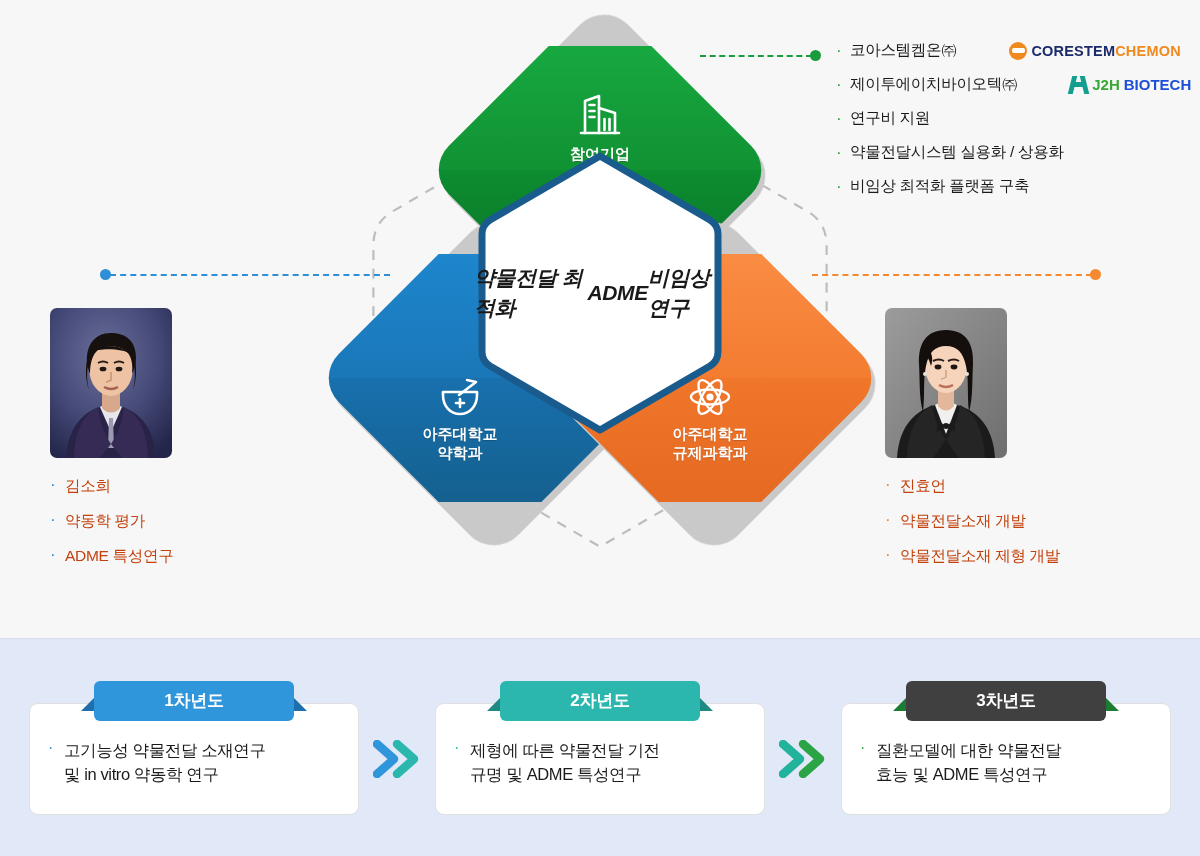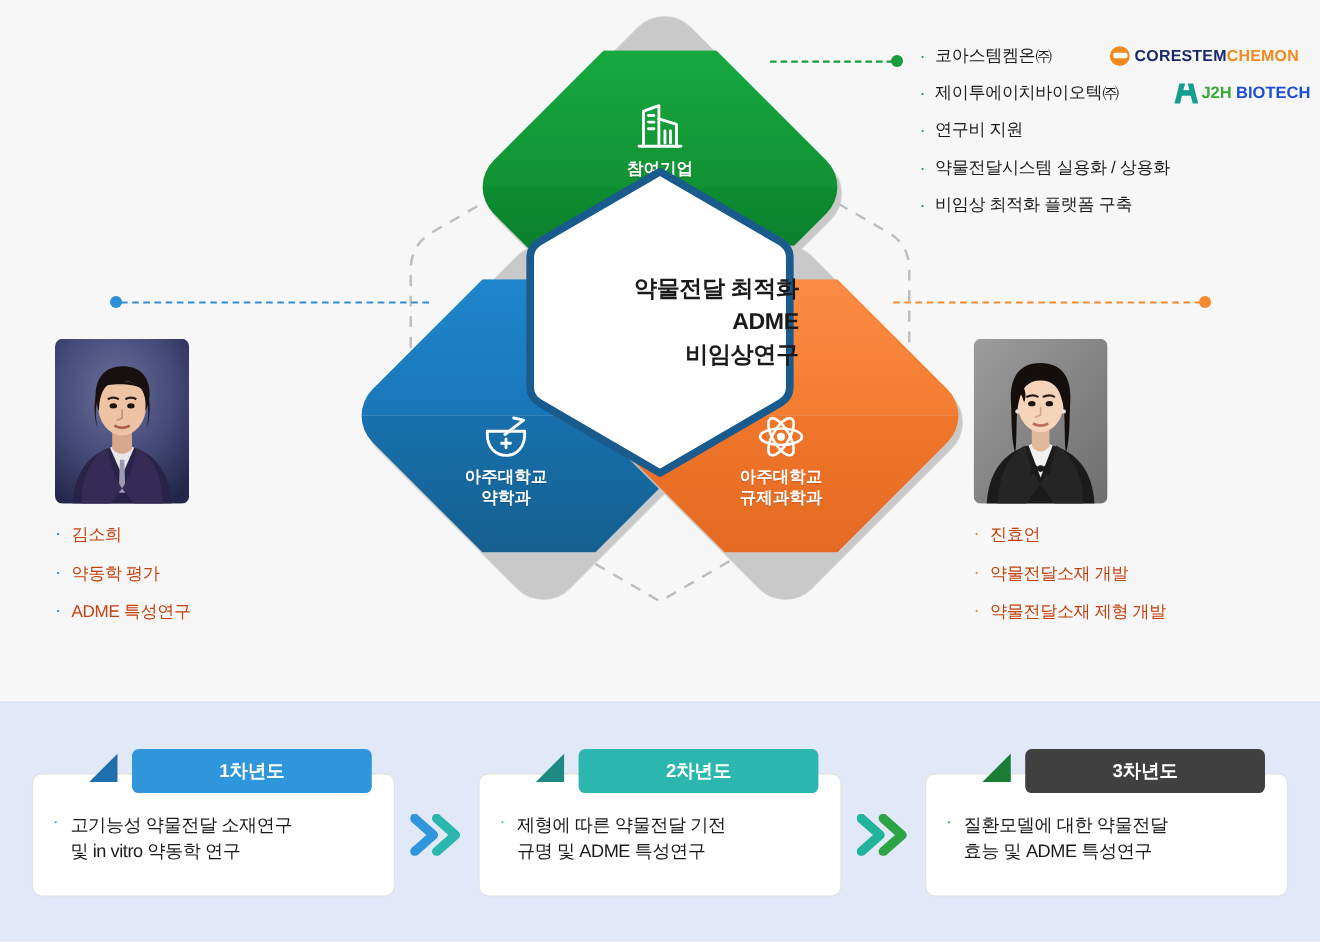--- a/index.html
+++ b/index.html
@@ -68,23 +68,24 @@
   #dia-blue   { left: 8px;   top: 214px; }
   #dia-orange { left: 228px; top: 214px; }
 
   
   #center-hex {
     position: absolute; left: 116px; top: 108px;
     width: 252px; height: 290px;
   }
   #center-hex-text {
     position: absolute; left: 0; top: 0; width: 252px; height: 290px;
-    display: flex; flex-direction: column; align-items: flex-end; justify-content: center;
+    display: flex; flex-direction: row; align-items: center; justify-content: center;
     color: #1a1a1a; font-size: 21px; font-weight: bold; line-height: 1.42;
     letter-spacing: -0.4px;
+    font-style: italic;
   }
 
   
   .conn-dot {
     position: absolute; width: 11px; height: 11px; border-radius: 50%;
   }
   .conn-line { position: absolute; height: 0; border-top-width: 2px; border-top-style: dashed; }
 
   
   #company-list { position: absolute; left: 836px; top: 40px; width: 364px; }
@@ -138,25 +139,24 @@
     background: #e1e8f7;
     border-top: 1px solid #d5ddee;
   }
   #timeline {
     position: absolute; left: 0; top: 0; width: 1200px; height: 218px;
     display: flex; align-items: center; justify-content: center;
   }
   .tl-card-wrap { position: relative; width: 330px; }
   .tl-ribbon {
     position: absolute; left: 50%; top: 0; transform: translateX(-50%);
-    width: 218px; height: 40px; border-radius: 6px;
+    width: 200px; height: 40px; border-radius: 6px;
     display: flex; align-items: center; justify-content: center;
     color: #fff; font-size: 17px; font-weight: bold; letter-spacing: -0.3px;
     z-index: 3;
-    margin-left: 35px;
   }
   .tl-fold-l, .tl-fold-r {
     position: absolute; top: 4px; width: 26px; height: 26px; z-index: 2;
   }
   .tl-fold-l { left: 50%; margin-left: -113px; }
   .tl-fold-r { left: 50%; margin-left: 87px; }
   .tl-card {
     position: relative; margin-top: 22px;
     background: #fff; border: 1px solid #e0e0e0; border-radius: 9px;
     padding: 34px 18px 28px 18px;

